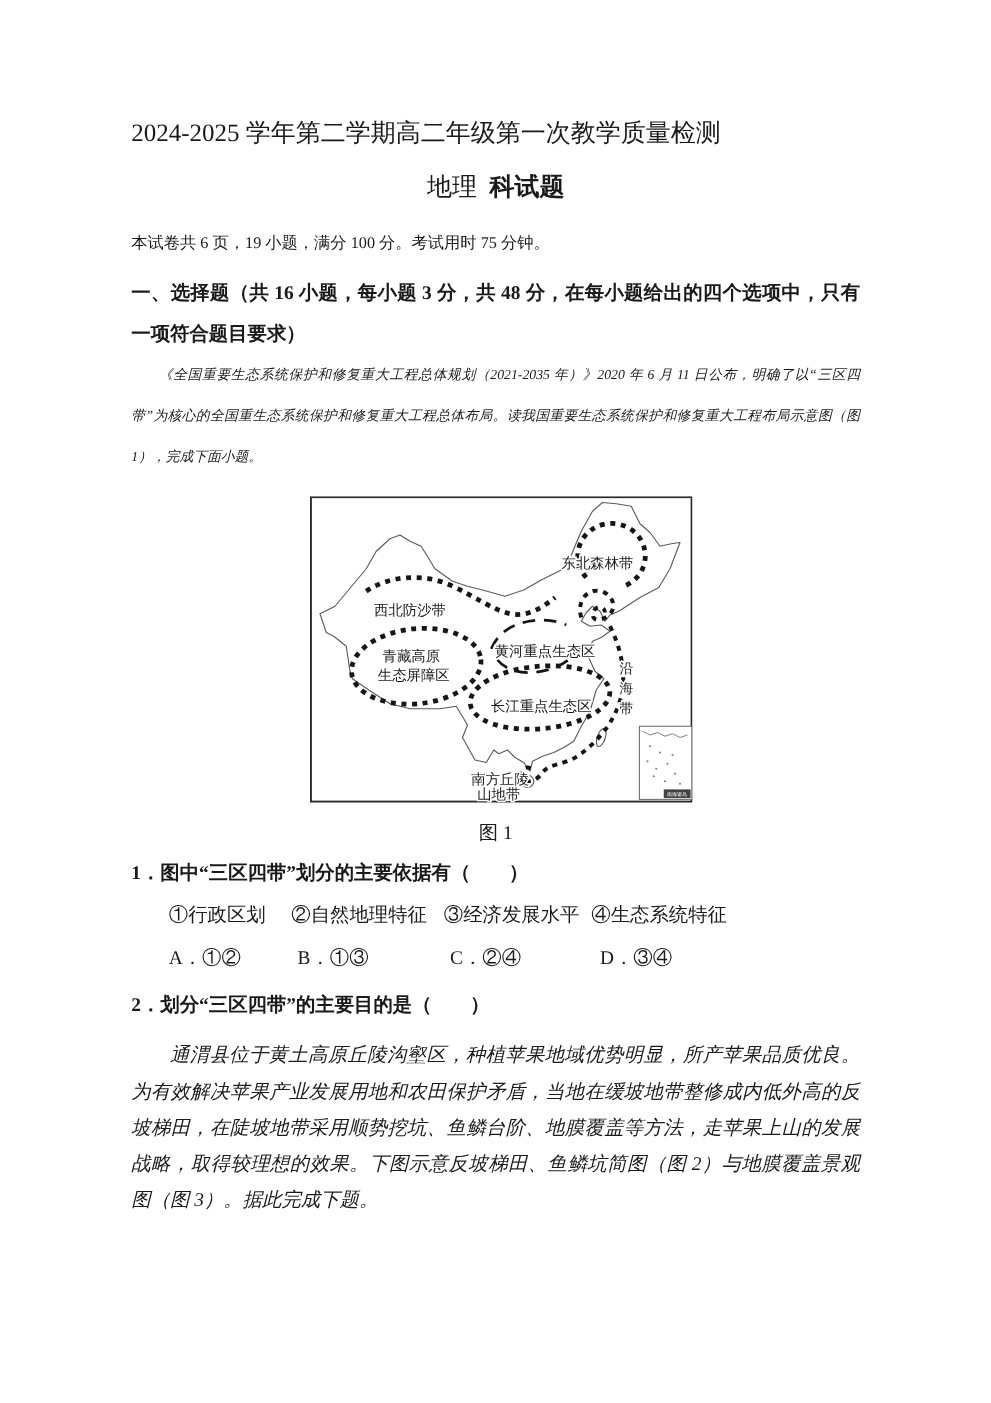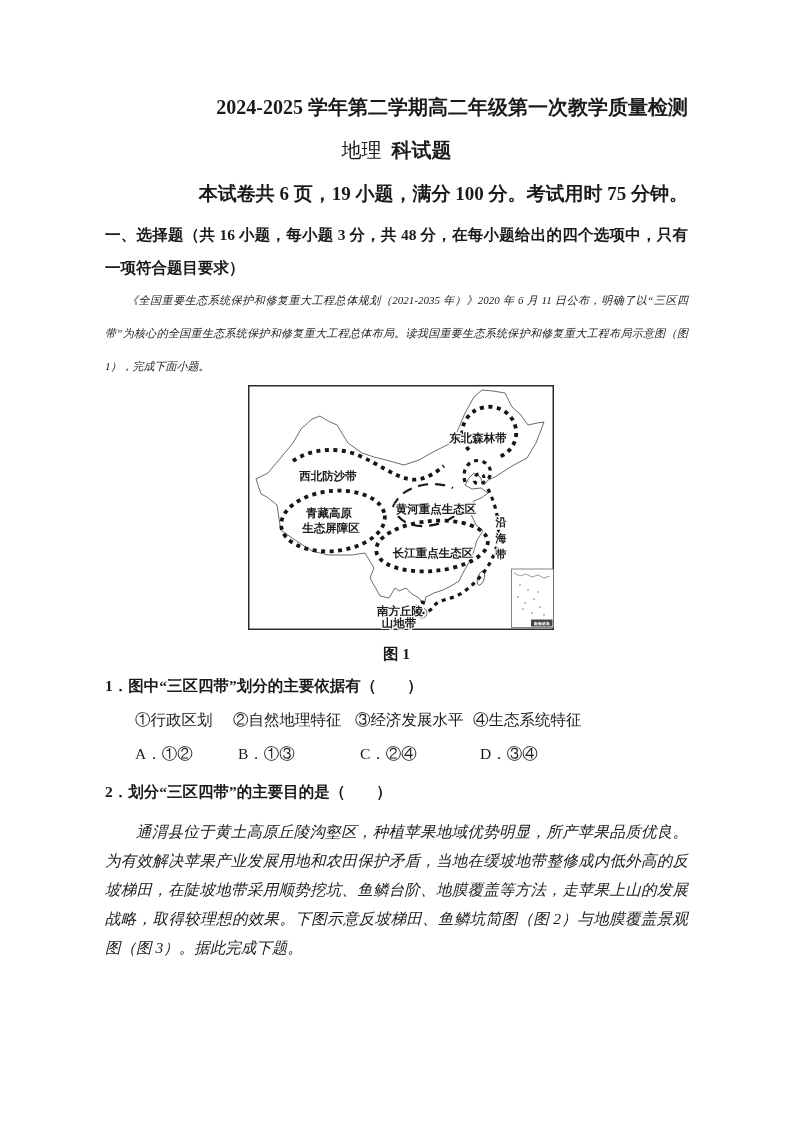--- a/index.html
+++ b/index.html
@@ -7,35 +7,35 @@
   .page {
     position:relative;
     width:793px; height:1122px;
     background:#ffffff;
     color:#1a1a1a;
     font-family:"Liberation Serif","DejaVu Serif",serif;
     overflow:hidden;
   }
   .content { padding:94px 105px 0 105px; }
   .doc-title {
-    text-align:right;
-    font-size:20px; font-weight:bold;
+    text-align:left;
+    font-size:20px; font-weight:normal;
     line-height:26px;
   }
   .doc-subtitle {
     margin-top:17px;
     text-align:center;
     font-size:20px; line-height:26px;
   }
   .doc-subtitle .subject { font-weight:normal; }
   .doc-subtitle .subname { font-weight:bold; margin-left:10px; }
   .doc-info {
     margin-top:20px;
-    text-align:right;
-    font-size:19px; line-height:22px;font-weight:bold;
+    text-align:left;
+    font-size:13px; line-height:22px;
   }
   .sec-heading {
     margin-top:13px;
     font-size:15.5px; font-weight:bold;
     line-height:33px;
     text-align:justify;
     font-family:Liberation Serif, serif;
   }
   .passage {
     font-size:11px;
@@ -45,21 +45,21 @@
     text-align:justify;
   }
   .passage2 {
     margin-top:14px;
     font-size:15.5px;
     font-style:italic;
     line-height:29px;
     text-indent:2em;
     text-align:justify;
   }
-  .figure-wrap { width:297px; margin:2px auto 0 auto;font-weight:bold; }
+  .figure-wrap { width:297px; margin:14px auto 0 auto; }
   .figure-caption {
     margin-top:7px;
     text-align:center;
     font-size:15.5px; line-height:22px;
   }
   .q-stem {
     margin-top:9px;
     font-size:15.5px; font-weight:bold;
     line-height:23px;
   }

